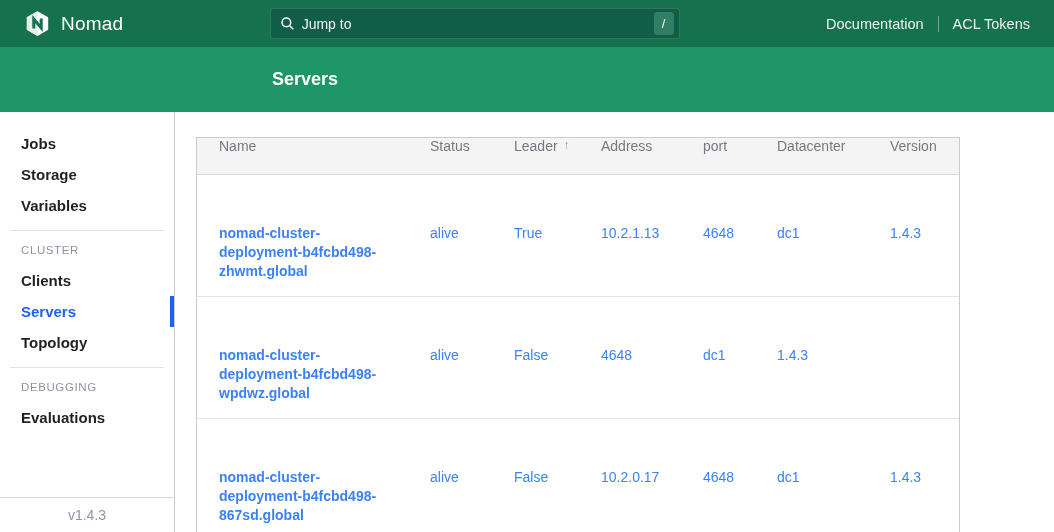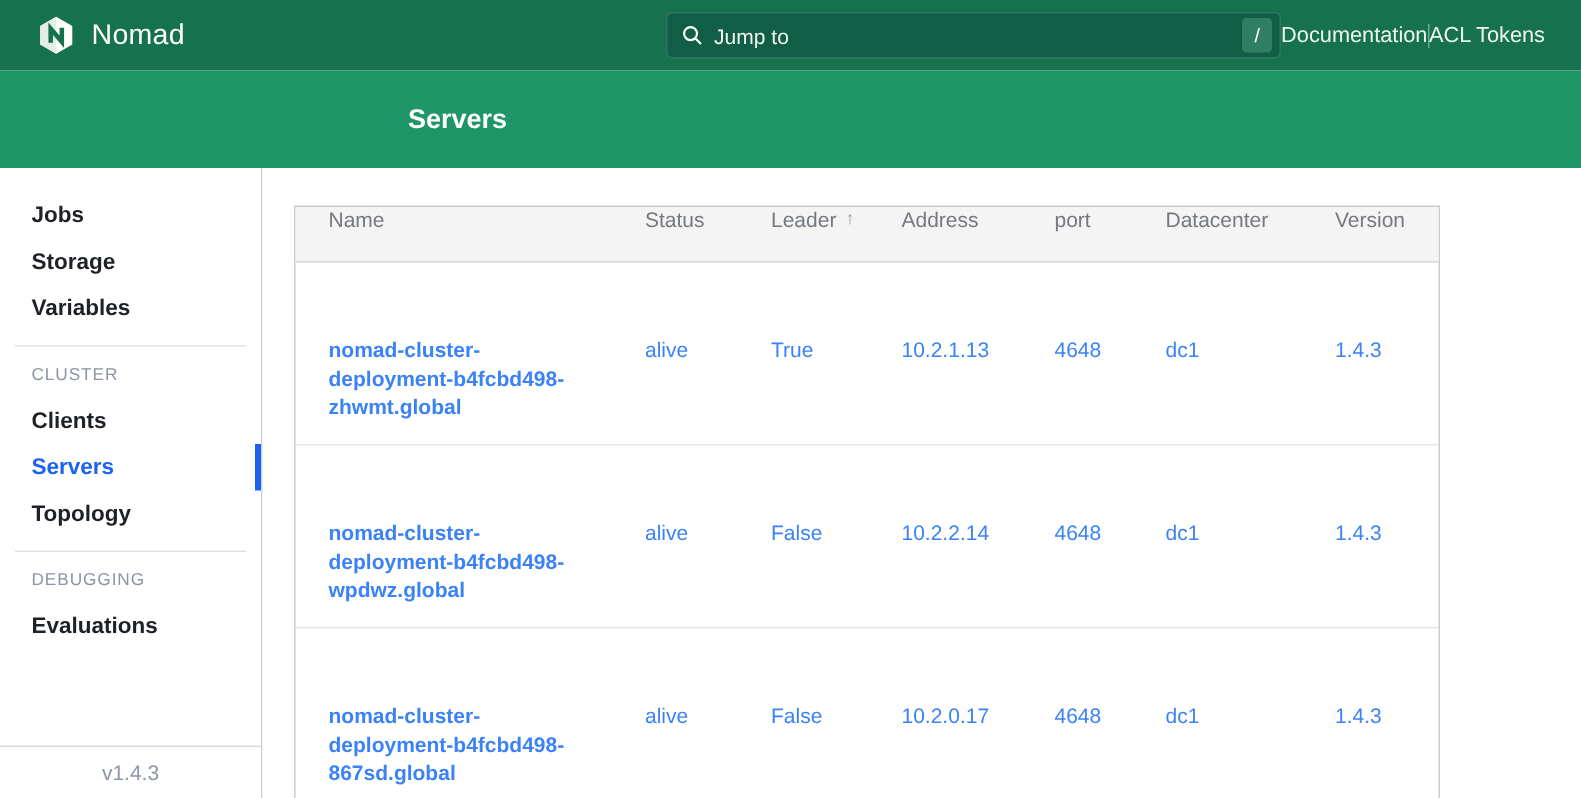--- a/index.html
+++ b/index.html
@@ -3,29 +3,29 @@
 <meta charset="utf-8">
 <style>
   * { margin:0; padding:0; box-sizing:border-box; }
   html,body { width:1054px; height:532px; overflow:hidden; background:#ffffff;
     font-family:"Liberation Sans","DejaVu Sans",sans-serif; }
 
   
   .navbar { height:47px; background:#16714F; display:flex; align-items:center; padding:0 24px; }
   .brand { display:flex; align-items:center; gap:10px; cursor:pointer; }
   .brand-name { color:#ffffff; font-size:19px; font-weight:400; letter-spacing:.2px; }
-  .nav-center { flex:1; display:flex; justify-content:flex-end; }
+  .nav-center { flex:1; display:flex; justify-content:center; }
   .search-box { width:410px; height:31px; background:#115E46; border:1px solid rgba(255,255,255,0.14);
     border-radius:4px; display:flex; align-items:center; padding:0 5px 0 9px; }
   .search-box input { flex:1; background:transparent; border:none; outline:none;
     color:#ffffff; font-size:14px; margin-left:7px; font-family:inherit; }
   .search-box input::placeholder { color:rgba(255,255,255,0.95); opacity:1; }
   .shortcut-badge { width:20px; height:23px; background:#2E7F63; border-radius:3px;
     color:#ffffff; font-size:13px; display:flex; align-items:center; justify-content:center; }
-  .nav-links { display:flex; align-items:center; }
+  .nav-links { display:flex; align-items:center; gap:14px; }
   .nav-link { color:rgba(255,255,255,0.92); font-size:14.5px; cursor:pointer; }
   .nav-divider { width:1px; height:16px; background:rgba(255,255,255,0.40); }
 
   
   .subnav { height:65px; background:#1E9668; display:flex; align-items:center; padding-left:272px; }
   .subnav-title { color:#ffffff; font-size:18px; font-weight:700; }
 
   
   .content { display:flex; height:420px; }
   .sidebar { width:212px; border-right:1px solid #C9CED6; display:flex; flex-direction:column;
@@ -150,21 +150,20 @@
         <div class="cell">10.2.1.13</div>
         <div class="cell">4648</div>
         <div class="cell">dc1</div>
         <div class="cell">1.4.3</div>
       </div>
 
       <div class="t-grid t-row">
         <div class="cell cell-name">nomad-cluster-deployment-b4fcbd498-wpdwz.global</div>
         <div class="cell">alive</div>
         <div class="cell">False</div>
-        <div class="cell">10.2.2.14</div>
         <div class="cell">4648</div>
         <div class="cell">dc1</div>
         <div class="cell">1.4.3</div>
       </div>
 
       <div class="t-grid t-row">
         <div class="cell cell-name">nomad-cluster-deployment-b4fcbd498-867sd.global</div>
         <div class="cell">alive</div>
         <div class="cell">False</div>
         <div class="cell">10.2.0.17</div>

